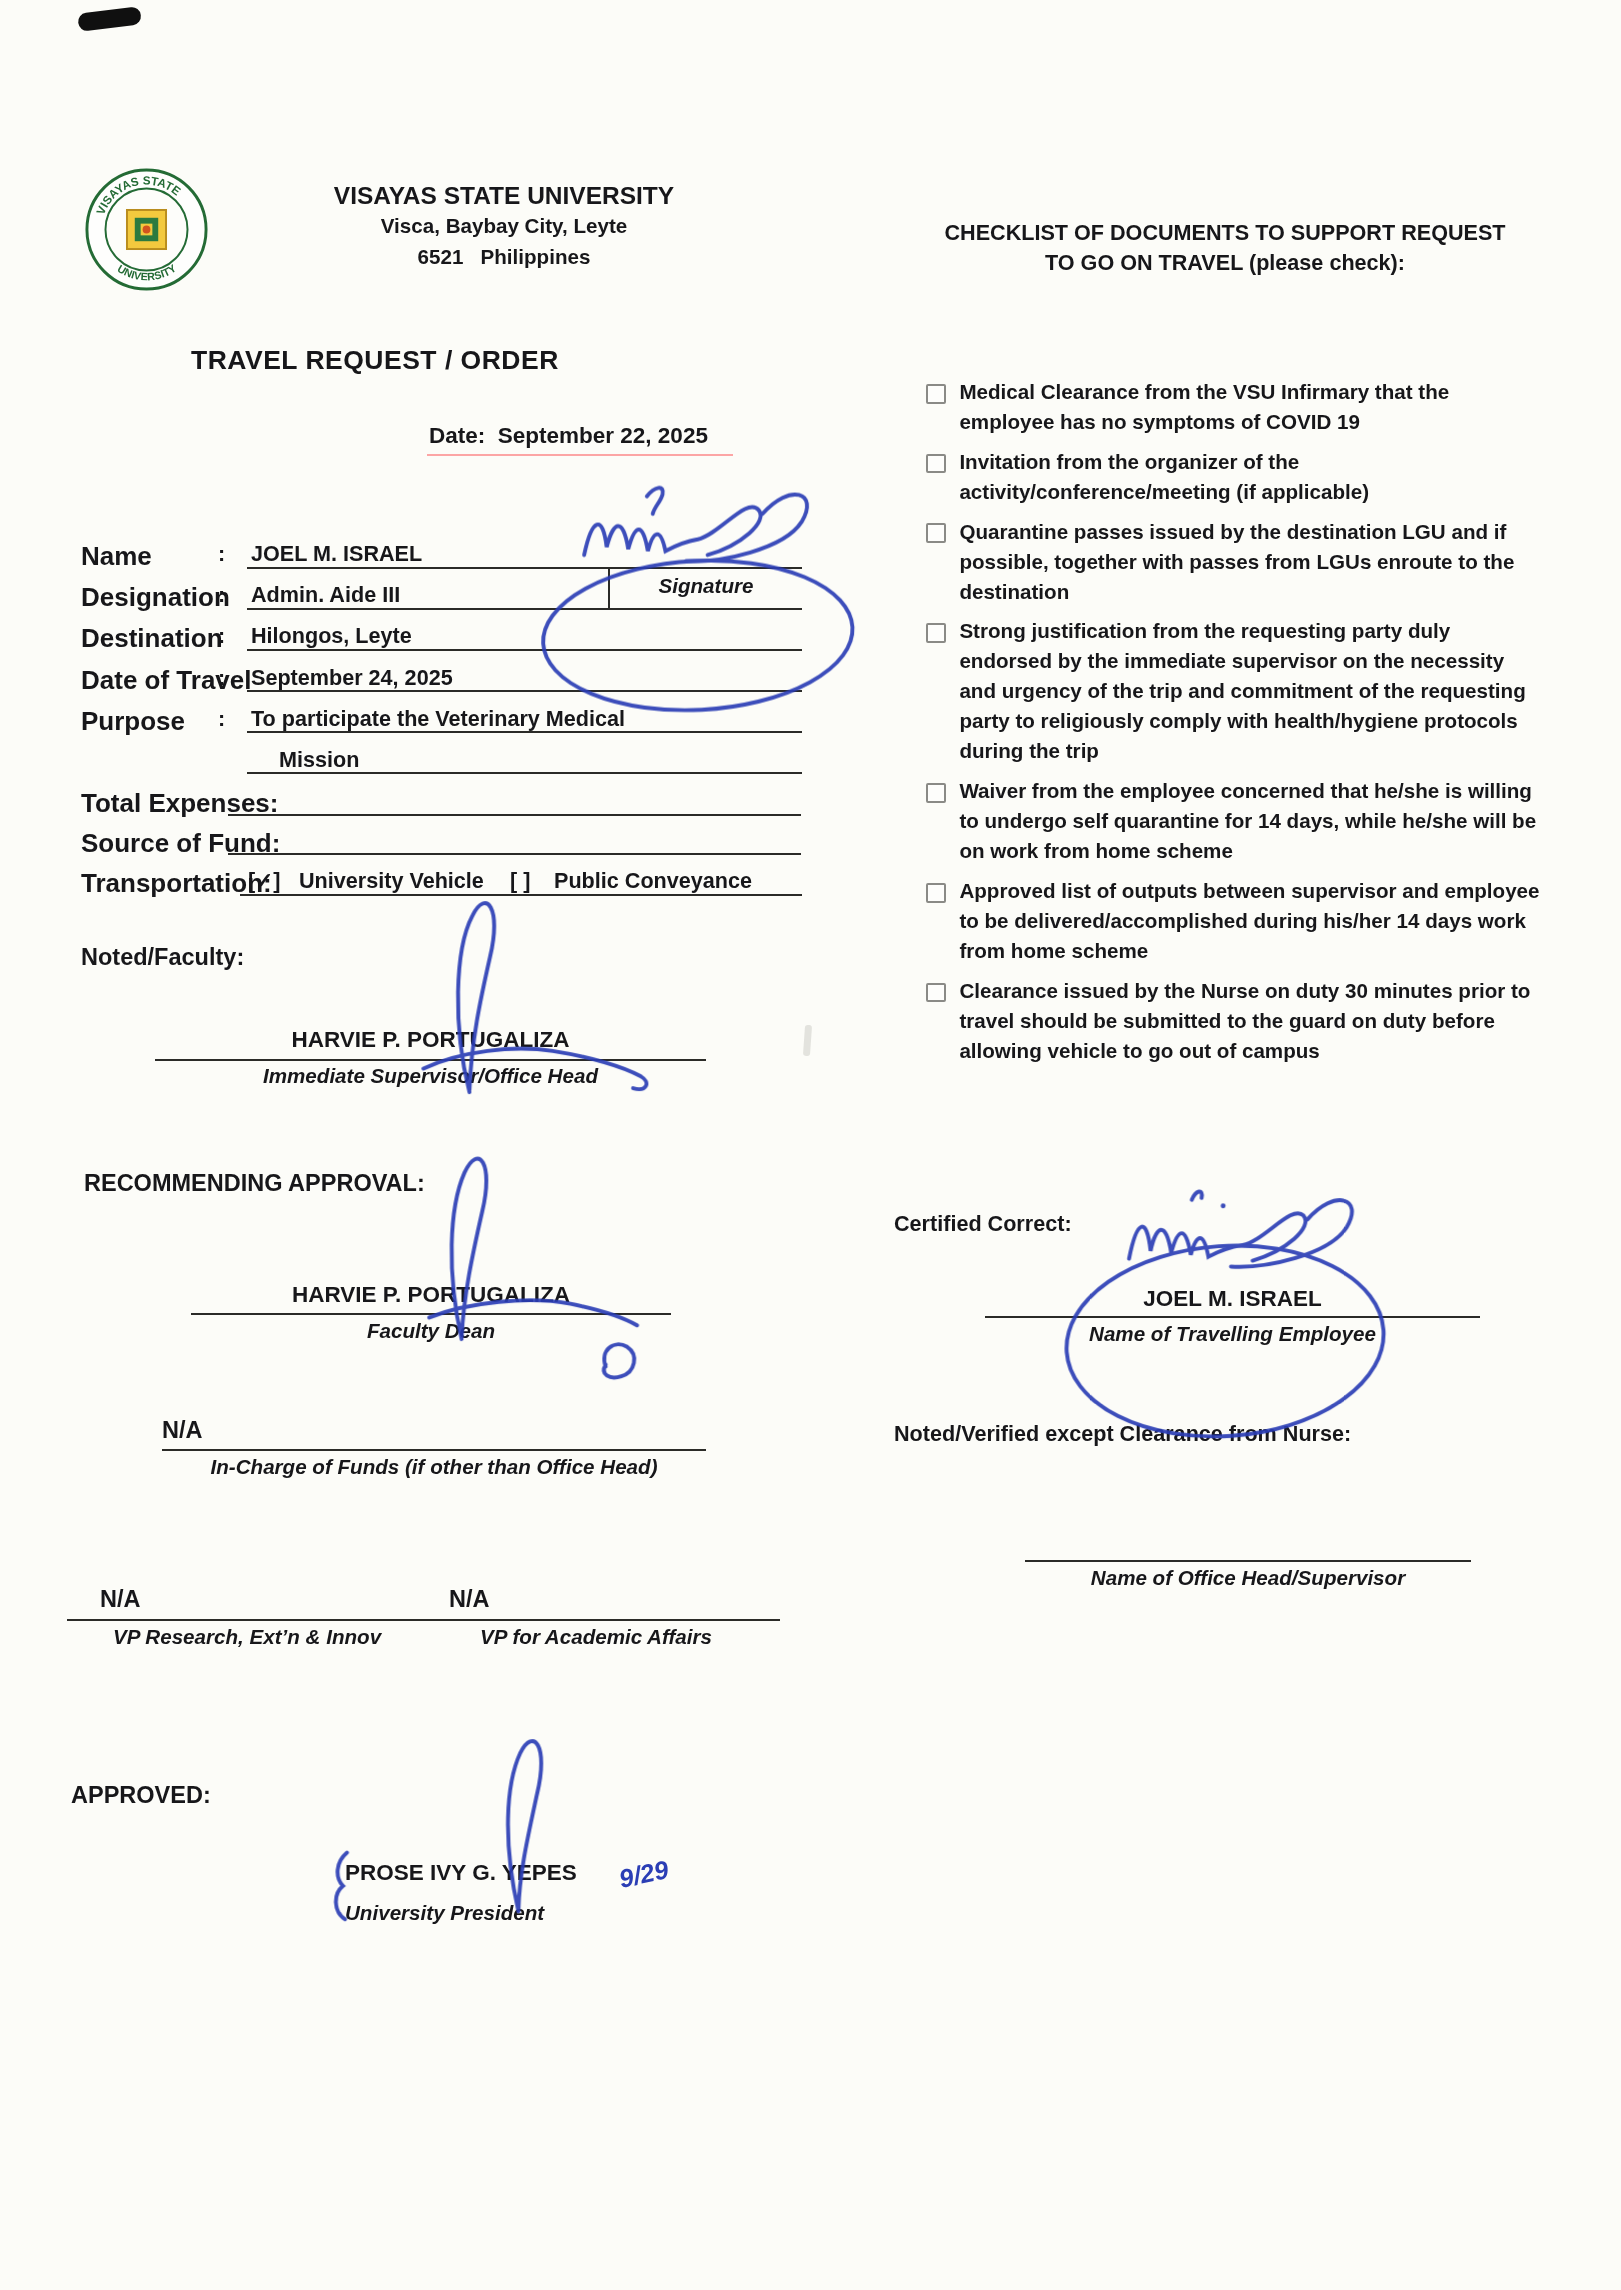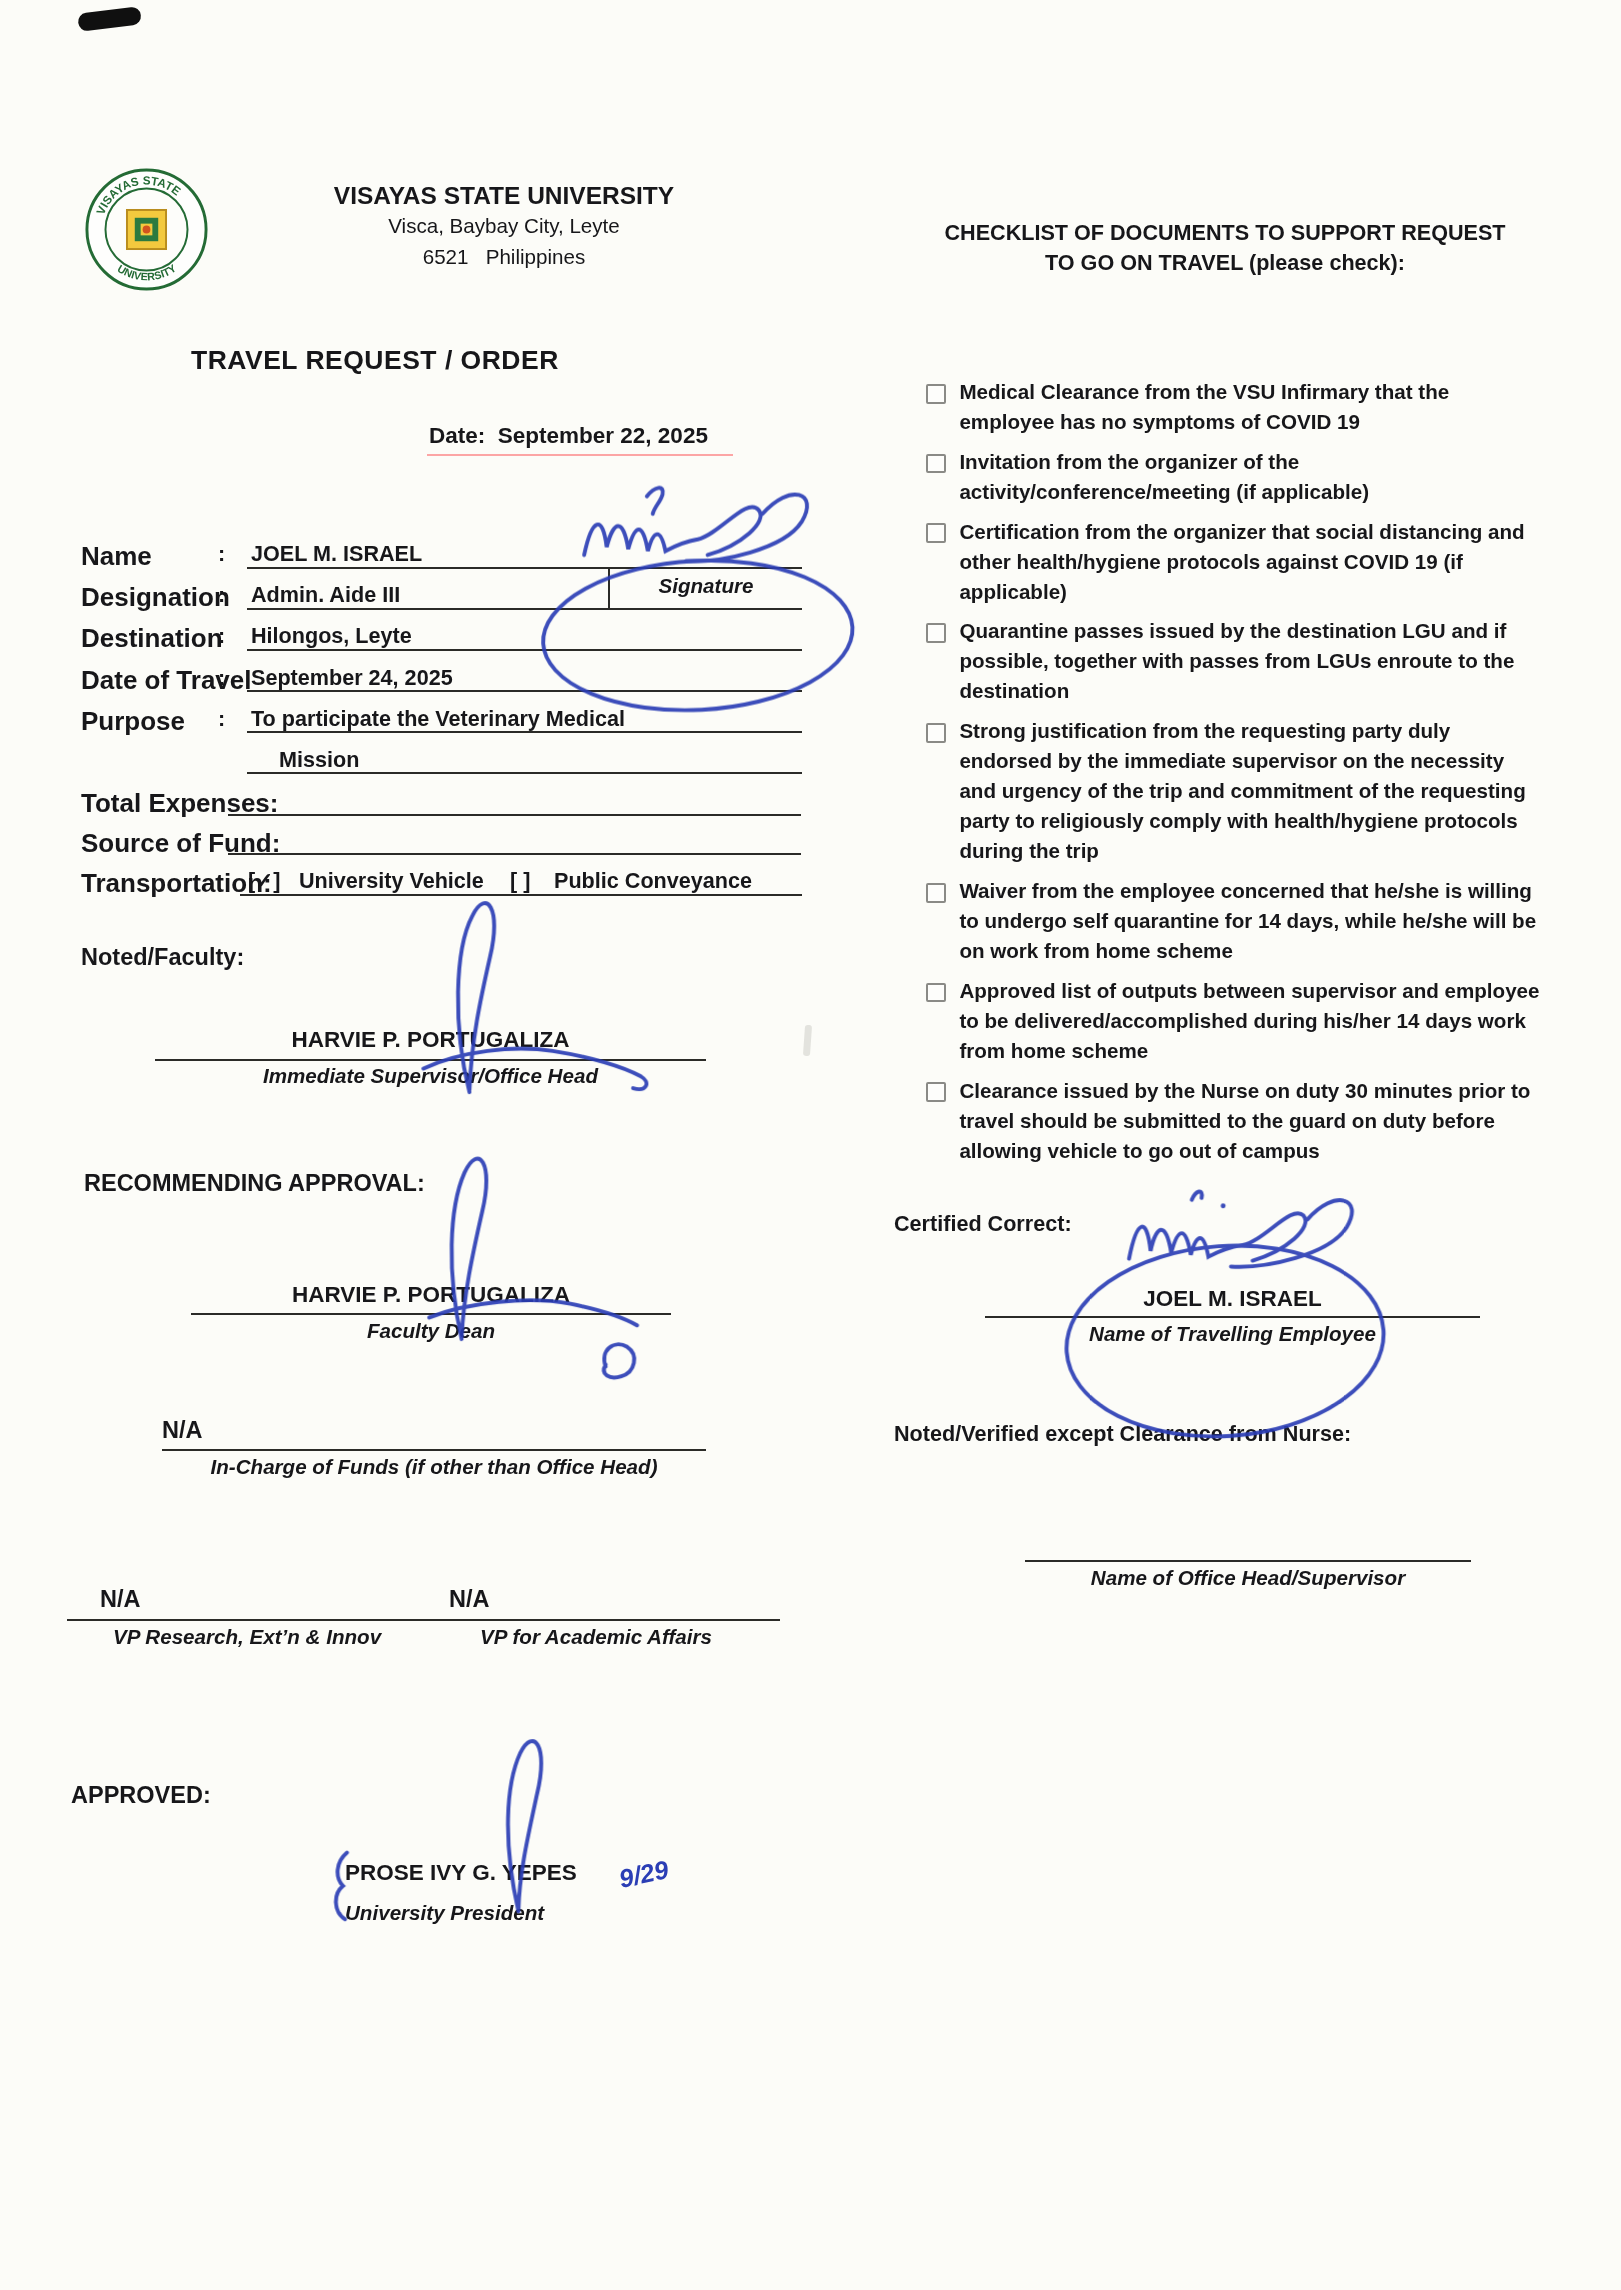--- a/index.html
+++ b/index.html
@@ -8,21 +8,21 @@
     background:#fcfcf8; overflow:hidden;
     font-family:"Liberation Sans", sans-serif;
     color:#17171a;
   }
   .abs { position:absolute; }
   .line { position:absolute; height:2px; background:#2b2b28; }
   .vline { position:absolute; width:2px; background:#2b2b28; }
 
   
   .uni-name { font-size:24.5px; font-weight:bold; text-align:center; }
-  .uni-addr { font-size:20.6px; font-weight:normal; text-align:center; white-space:pre; line-height:31px; }
+  .uni-addr { font-size:20.6px; font-weight:bold; text-align:center; white-space:pre; line-height:31px; }
   .chk-title { font-size:21.6px; font-weight:bold; text-align:center; line-height:30px; }
 
   
   .form-title { font-size:26.5px; font-weight:bold; letter-spacing:0.5px; }
   .date-row { font-size:22.5px; font-weight:bold; border-bottom:2px solid #fca5a5; padding:0 25.5px 4.9px 2px; }
   .lbl  { font-size:26px; font-weight:bold; white-space:nowrap; }
   .val  { font-size:21.6px; font-weight:bold; white-space:nowrap; }
   .colon{ font-size:21.6px; font-weight:bold; }
   .sig-cell { font-size:20.6px; font-weight:bold; font-style:italic; text-align:center; width:192px; }
 
@@ -89,24 +89,20 @@
     <div class="chk-item">
       <span class="chk-box"></span>
       <span class="chk-text">Medical Clearance from the VSU Infirmary that the employee has no symptoms of COVID 19</span>
     </div>
     <div class="chk-item">
       <span class="chk-box"></span>
       <span class="chk-text">Invitation from the organizer of the activity/conference/meeting (if applicable)</span>
     </div>
     <div class="chk-item">
       <span class="chk-box"></span>
-      <span class="chk-text">Certification from the organizer that social distancing and other health/hygiene protocols against COVID 19 (if applicable)</span>
-    </div>
-    <div class="chk-item">
-      <span class="chk-box"></span>
       <span class="chk-text">Quarantine passes issued by the destination LGU and if possible, together with passes from LGUs enroute to the destination</span>
     </div>
     <div class="chk-item">
       <span class="chk-box"></span>
       <span class="chk-text">Strong justification from the requesting party duly endorsed by the immediate supervisor on the necessity and urgency of the trip and commitment of the requesting party to religiously comply with health/hygiene protocols during the trip</span>
     </div>
     <div class="chk-item">
       <span class="chk-box"></span>
       <span class="chk-text">Waiver from the employee concerned that he/she is willing to undergo self quarantine for 14 days, while he/she will be on work from home scheme</span>
     </div>

